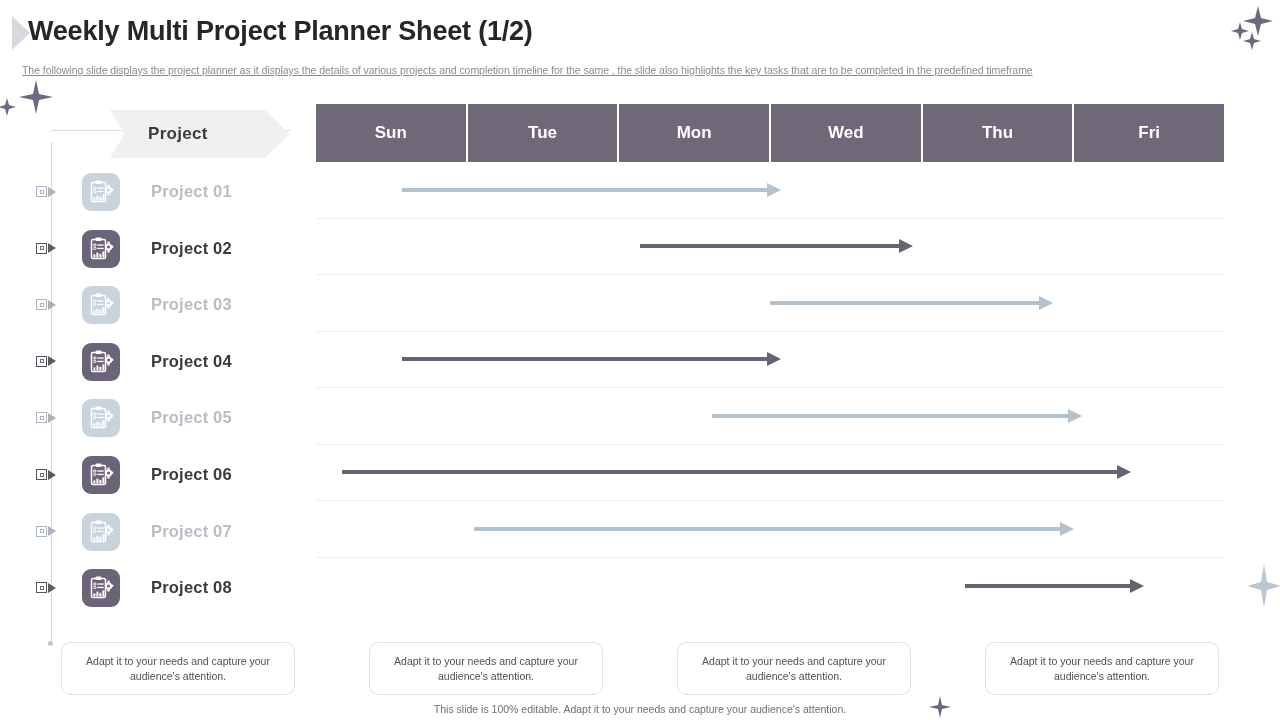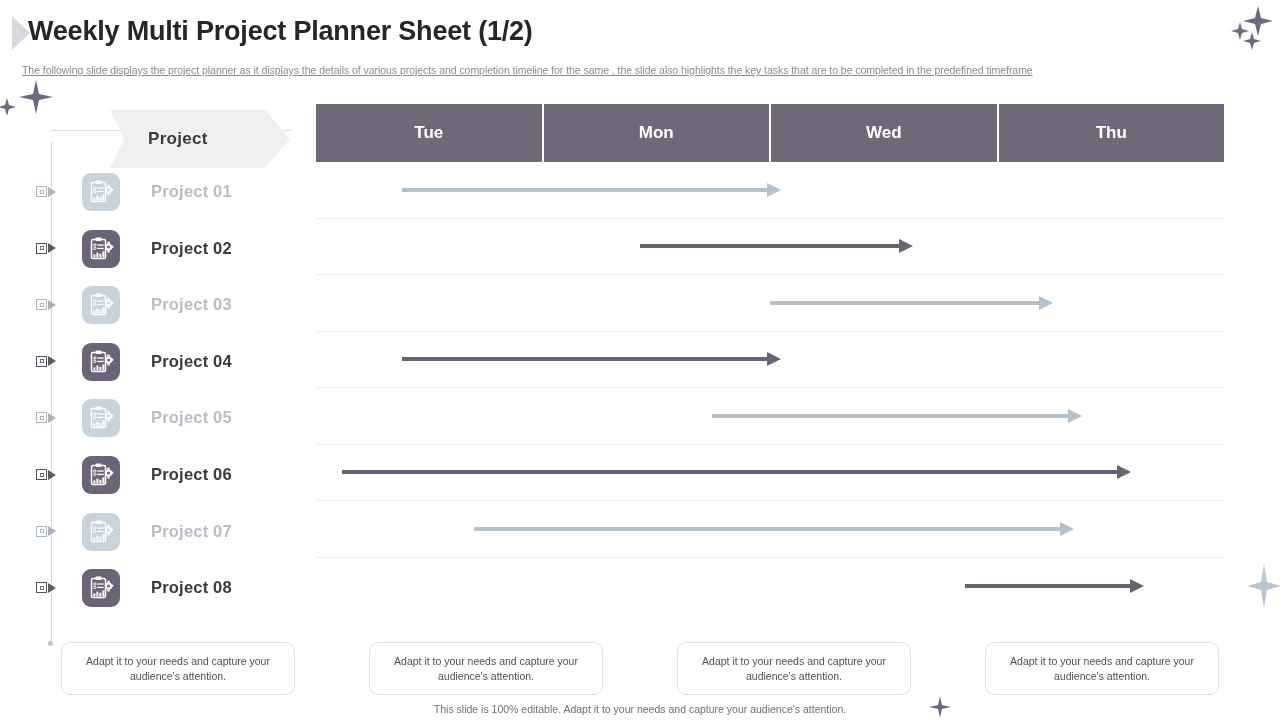--- a/index.html
+++ b/index.html
@@ -33,21 +33,21 @@
   .page-subtitle {
     position: absolute; left: 22px; top: 64px;
     width: 1190px;
     font-size: 10.5px; color: #8b8b90;
     white-space: nowrap; letter-spacing: -0.05px; text-decoration: underline;
   }
 
   
   .ribbon {
     position: absolute; left: 110px; top: 110px;
-    width: 180px; height: 58px;
+    width: 180px; height: 48px;
     background: #f0f0f0;
     clip-path: polygon(0 0, 86% 0, 100% 50%, 86% 100%, 0 100%, 8% 50%);
     display: flex; align-items: center;
   }
   .ribbon-label {
     margin-left: 38px;
     font-size: 17px; font-weight: bold; color: #3b3b3f;
     letter-spacing: 0.3px;
   }
 
@@ -424,24 +424,26 @@
     <rect x="19.4" y="5.6" width="2.3" height="2.4" fill="#ffffff"></rect>
     <rect x="19.4" y="14.1" width="2.3" height="2.4" fill="#ffffff"></rect>
     <rect x="23.0" y="9.6" width="2.2" height="2.3" fill="#ffffff"></rect>
   </svg>
       </div>
       <div class="proj-name dark" style="left: 151px; top: 578.2px;">Project 08</div>
     </div>
 
   <div class="cal">
     <div class="cal-head" id="cal-head">
+        <div class="cell">Sun</div>
         <div class="cell">Tue</div>
         <div class="cell">Mon</div>
         <div class="cell">Wed</div>
         <div class="cell">Thu</div>
+        <div class="cell">Fri</div>
       </div>
     <div class="cal-body" id="cal-body">
         <div class="cal-row">
           <div class="bar light" style="left: 85.6114px; width: 368.389px;">
             <span class="head"></span>
           </div>
         </div>
         <div class="cal-row">
           <div class="bar dark" style="left: 324.286px; width: 262.023px;">
             <span class="head"></span>

